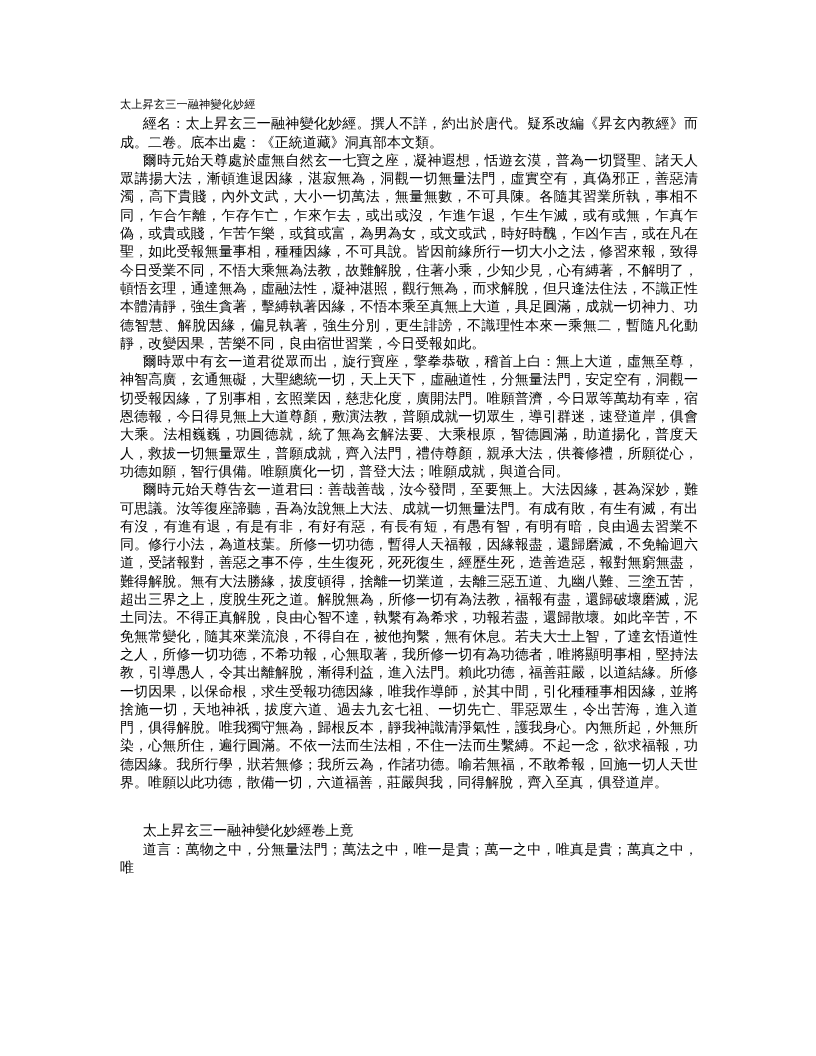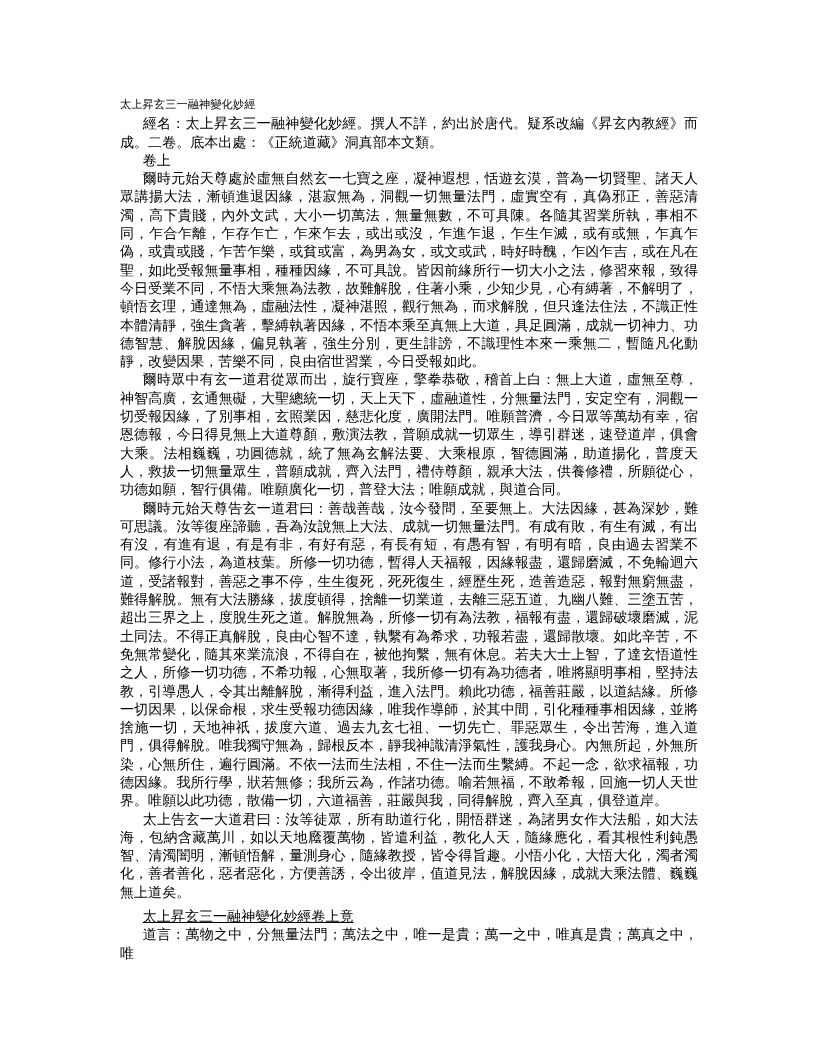--- a/index.html
+++ b/index.html
@@ -45,43 +45,40 @@
     word-break: break-all;
     overflow-wrap: break-word;
   }
   .para.indent {
     text-indent: 22.8px;
   }
   .para.short {
     text-align: left;
   }
   .gap-before {
-    margin-top: 6px;
-    text-decoration: underline;
+    margin-top: 30px;
   }
 </style>
 </head>
 <body>
 
 <div class="page">
   <div class="text-column">
 
     <div class="doc-title">太上昇玄三一融神變化妙經</div>
 
     <div class="para indent">經名：太上昇玄三一融神變化妙經。撰人不詳，約出於唐代。疑系改編《昇玄內教經》而成。二卷。底本出處：《正統道藏》洞真部本文類。</div>
 
-    <div class="para indent short">卷上</div>
 
     <div class="para indent">爾時元始天尊處於虛無自然玄一七寶之座，凝神遐想，恬遊玄漠，普為一切賢聖、諸天人眾講揚大法，漸頓進退因緣，湛寂無為，洞觀一切無量法門，虛實空有，真偽邪正，善惡清濁，高下貴賤，內外文武，大小一切萬法，無量無數，不可具陳。各隨其習業所執，事相不同，乍合乍離，乍存乍亡，乍來乍去，或出或沒，乍進乍退，乍生乍滅，或有或無，乍真乍偽，或貴或賤，乍苦乍樂，或貧或富，為男為女，或文或武，時好時醜，乍凶乍吉，或在凡在聖，如此受報無量事相，種種因緣，不可具說。皆因前緣所行一切大小之法，修習來報，致得今日受業不同，不悟大乘無為法教，故難解脫，住著小乘，少知少見，心有縛著，不解明了，頓悟玄理，通達無為，虛融法性，凝神湛照，觀行無為，而求解脫，但只逢法住法，不識正性本體清靜，強生貪著，擊縛執著因緣，不悟本乘至真無上大道，具足圓滿，成就一切神力、功德智慧、解脫因緣，偏見執著，強生分別，更生誹謗，不識理性本來一乘無二，暫隨凡化動靜，改變因果，苦樂不同，良由宿世習業，今日受報如此。</div>
 
     <div class="para indent">爾時眾中有玄一道君從眾而出，旋行寶座，擎拳恭敬，稽首上白：無上大道，虛無至尊，神智高廣，玄通無礙，大聖總統一切，天上天下，虛融道性，分無量法門，安定空有，洞觀一切受報因緣，了別事相，玄照業因，慈悲化度，廣開法門。唯願普濟，今日眾等萬劫有幸，宿恩德報，今日得見無上大道尊顏，敷演法教，普願成就一切眾生，導引群迷，速登道岸，俱會大乘。法相巍巍，功圓德就，統了無為玄解法要、大乘根原，智德圓滿，助道揚化，普度天人，救拔一切無量眾生，普願成就，齊入法門，禮侍尊顏，親承大法，供養修禮，所願從心，功德如願，智行俱備。唯願廣化一切，普登大法；唯願成就，與道合同。</div>
 
     <div class="para indent">爾時元始天尊告玄一道君曰：善哉善哉，汝今發問，至要無上。大法因緣，甚為深妙，難可思議。汝等復座諦聽，吾為汝說無上大法、成就一切無量法門。有成有敗，有生有滅，有出有沒，有進有退，有是有非，有好有惡，有長有短，有愚有智，有明有暗，良由過去習業不同。修行小法，為道枝葉。所修一切功德，暫得人天福報，因緣報盡，還歸磨滅，不免輪迴六道，受諸報對，善惡之事不停，生生復死，死死復生，經歷生死，造善造惡，報對無窮無盡，難得解脫。無有大法勝緣，拔度頓得，捨離一切業道，去離三惡五道、九幽八難、三塗五苦，超出三界之上，度脫生死之道。解脫無為，所修一切有為法教，福報有盡，還歸破壞磨滅，泥土同法。不得正真解脫，良由心智不達，執繫有為希求，功報若盡，還歸散壞。如此辛苦，不免無常變化，隨其來業流浪，不得自在，被他拘繫，無有休息。若夫大士上智，了達玄悟道性之人，所修一切功德，不希功報，心無取著，我所修一切有為功德者，唯將顯明事相，堅持法教，引導愚人，令其出離解脫，漸得利益，進入法門。賴此功德，福善莊嚴，以道結緣。所修一切因果，以保命根，求生受報功德因緣，唯我作導師，於其中間，引化種種事相因緣，並將捨施一切，天地神祇，拔度六道、過去九玄七祖、一切先亡、罪惡眾生，令出苦海，進入道門，俱得解脫。唯我獨守無為，歸根反本，靜我神識清淨氣性，護我身心。內無所起，外無所染，心無所住，遍行圓滿。不依一法而生法相，不住一法而生繫縛。不起一念，欲求福報，功德因緣。我所行學，狀若無修；我所云為，作諸功德。喻若無福，不敢希報，回施一切人天世界。唯願以此功德，散備一切，六道福善，莊嚴與我，同得解脫，齊入至真，俱登道岸。</div>
 
-    <div class="para indent">太上告玄一大道君曰：汝等徒眾，所有助道行化，開悟群迷，為諸男女作大法船，如大法海，包納含藏萬川，如以天地廕覆萬物，皆遣利益，教化人天，隨緣應化，看其根性利鈍愚智、清濁闇明，漸頓悟解，量測身心，隨緣教授，皆令得旨趣。小悟小化，大悟大化，濁者濁化，善者善化，惡者惡化，方便善誘，令出彼岸，值道見法，解脫因緣，成就大乘法體、巍巍無上道矣。</div>
 
     <div class="para indent short gap-before">太上昇玄三一融神變化妙經卷上竟</div>
 
 
     <div class="para indent">道言：萬物之中，分無量法門；萬法之中，唯一是貴；萬一之中，唯真是貴；萬真之中，唯</div>
 
   </div>
 </div>
 
 </body></html>

